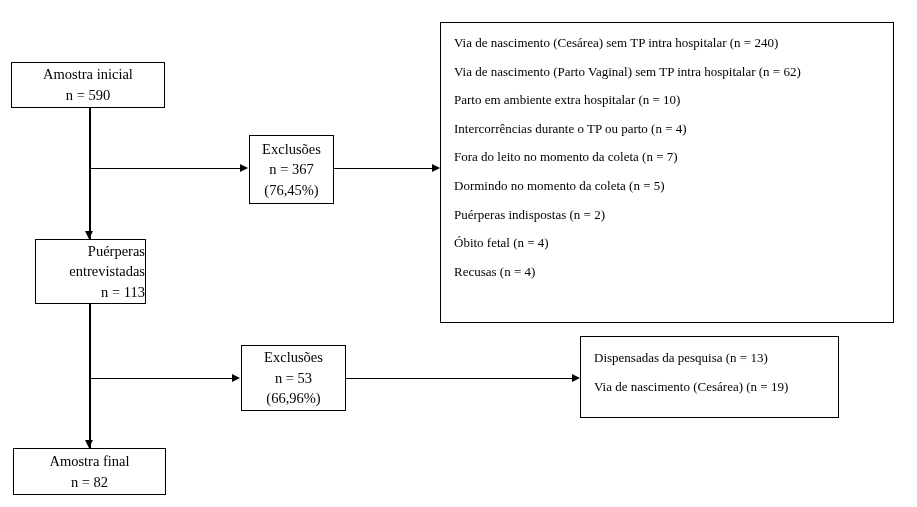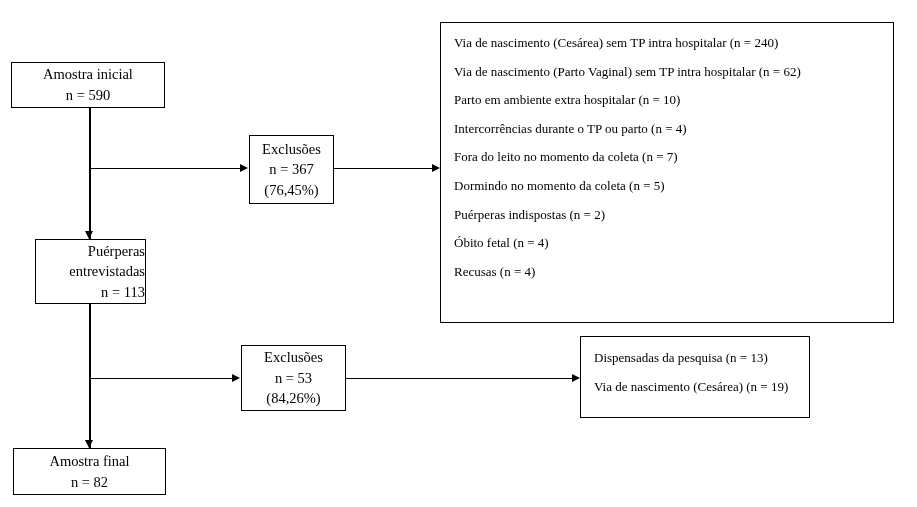--- a/index.html
+++ b/index.html
@@ -33,21 +33,21 @@
     line-height:1.0;
     padding-left:13px;
   }
 
   
   #box-amostra-inicial{left:11px;  top:55px;  width:154px; height:46px;margin-top:7px;}
   #box-exclusoes-1   {left:249px; top:135px; width:85px;  height:69px;}
   #box-motivos-1     {left:440px; top:22px;  width:454px; height:301px; justify-content:flex-start; padding-top:13px;}
   #box-puerperas     {left:35px;  top:239px; width:111px; height:65px;align-items:flex-end;}
   #box-exclusoes-2   {left:241px; top:345px; width:105px; height:66px;}
-  #box-motivos-2     {left:580px; top:336px; width:230px; height:82px; justify-content:flex-start; padding-top:14px;}
+  #box-motivos-2     {left:580px; top:336px; width:259px; height:82px; justify-content:flex-start; padding-top:14px;}
   #box-amostra-final {left:13px;  top:448px; width:153px; height:47px;font-family:Liberation Serif, serif;}
 
   #box-motivos-1 .line{margin-bottom:15.6px;}
   #box-motivos-2 .line{margin-bottom:16px;}
 
   
   .vline{position:absolute;width:1.4px;background:#000000;z-index:1;}
   .hline{position:absolute;height:1.4px;background:#000000;z-index:1;}
   .arrow-down{
     position:absolute;width:0;height:0;
@@ -130,21 +130,21 @@
 
   <div class="box center" id="box-puerperas">
     <div class="line">Puérperas</div>
     <div class="line">entrevistadas</div>
     <div class="line">n = 113</div>
   </div>
 
   <div class="box center" id="box-exclusoes-2">
     <div class="line">Exclusões</div>
     <div class="line">n = 53</div>
-    <div class="line">(84,26%)</div>
+    <div class="line">(66,96%)</div>
   </div>
 
   <div class="box left" id="box-motivos-2">
     <div class="line">Dispensadas da pesquisa (n = 13)</div>
     <div class="line">Via de nascimento (Cesárea) (n = 19)</div>
   </div>
 
   <div class="box center" id="box-amostra-final">
     <div class="line">Amostra final</div>
     <div class="line">n = 82</div>

